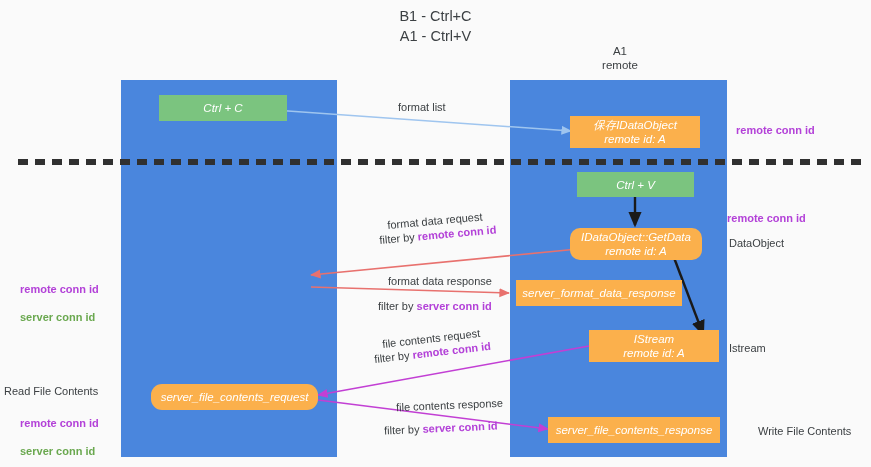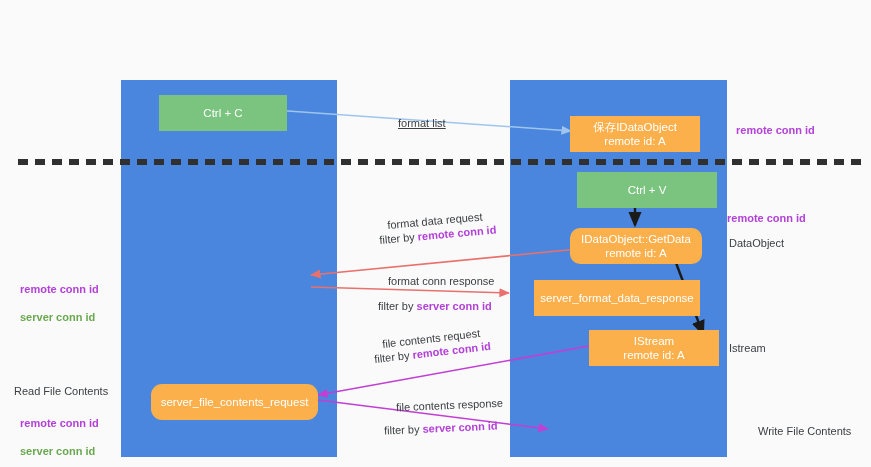--- a/index.html
+++ b/index.html
@@ -27,21 +27,21 @@
     white-space: pre-line;
   }
 
   
   .lane { background: #4a86dd; }
 
   
   .box {
     display: flex; align-items: center; justify-content: center;
     text-align: center; color: #ffffff; font-size: 11.5px;
-    line-height: 14px; white-space: pre-line; padding: 18px 4px;
+    line-height: 14px; white-space: pre-line; padding: 8px 4px; font-style: italic;
   }
   .box-green { background: #7bc47f; }
   .box-orange { background: #fbb04c; }
 
   
   .anno { font-size: 11px; line-height: 14px; color: #3c4043; white-space: pre-line; }
   .anno-purple { color: #b341d8; font-weight: bold; }
   .anno-green  { color: #6aa84f; font-weight: bold; }
 
   
@@ -50,21 +50,25 @@
   .rot-up { transform-origin: left bottom; }
 
   
   #wires { position: absolute; inset: 0; width: 871px; height: 467px; pointer-events: none; }
 </style>
 </head>
 <body>
 
 <div id="stage">
 
+  <div class="abs title">B1 - Ctrl+C
+A1 - Ctrl+V</div>
 
+  <div class="abs col-head" style="left:560px; top:44px; width:120px;">A1
+remote</div>
 
   <div class="abs lane" style="left:121px; top:80px; width:216px; height:377px;"></div>
   <div class="abs lane" style="left:510px; top:80px; width:217px; height:377px;"></div>
 
   <svg id="wires" viewBox="0 0 871 467">
     <defs>
       <marker id="ah-blue" markerWidth="7" markerHeight="7" refX="6" refY="3.2" orient="auto">
         <path d="M0,0.4 L6.6,3.2 L0,6 z" fill="#9fc5ef"></path>
       </marker>
       <marker id="ah-red" markerWidth="7" markerHeight="7" refX="6" refY="3.2" orient="auto">
@@ -93,44 +97,45 @@
     <line x1="589" y1="346" x2="318" y2="395" stroke="#c23fd4" stroke-width="1.6" marker-end="url(#ah-purple)"></line>
 
     <line x1="318" y1="400" x2="548" y2="429" stroke="#c23fd4" stroke-width="1.6" marker-end="url(#ah-purple)"></line>
   </svg>
 
   <div class="abs box box-green" style="left:159px; top:95px; width:128px; height:26px;">Ctrl + C</div>
 
   <div class="abs box box-orange" style="left:570px; top:116px; width:130px; height:32px;">保存IDataObject
 remote id: A</div>
 
-  <div class="abs box box-green" style="left:577px; top:172px; width:140px; height:25px;">Ctrl + V</div>
+  <div class="abs box box-green" style="left:577px; top:172px; width:117px; height:25px;">Ctrl + V</div>
 
   <div class="abs box box-orange" style="left:570px; top:228px; width:132px; height:32px;border-radius:10px;">IDataObject::GetData
 remote id: A</div>
 
 
-  <div class="abs box box-orange" style="left:534px; top:280px; width:166px; height:26px;">server_format_data_response</div>
+  <div class="abs box box-orange" style="left:516px; top:280px; width:166px; height:26px;">server_format_data_response</div>
 
   <div class="abs box box-orange" style="left:589px; top:330px; width:130px; height:32px;">IStream
 remote id: A</div>
 
   <div class="abs box box-orange" style="left:151px; top:384px; width:167px; height:26px;border-radius:11px;">server_file_contents_request</div>
 
+  <div class="abs box box-orange" style="left:548px; top:417px; width:172px; height:26px;">server_file_contents_response</div>
 
-  <div class="abs edge-label" style="left:398px; top:116px;text-decoration:underline;">format list</div>
+  <div class="abs edge-label" style="left:398px; top:100px;">format list</div>
 
   <div class="abs edge-label rot-up" style="left:388px; top:218px; transform: rotate(-5.2deg);">
     <span>format data request</span>
   </div>
   <div class="abs edge-label rot-up" style="left:380px; top:233px; transform: rotate(-5.2deg);">
     <span>filter by </span><span class="k-purple">remote conn id</span>
   </div>
 
-  <div class="abs edge-label" style="left:388px; top:274px;">format conn response</div>
+  <div class="abs edge-label" style="left:388px; top:274px;">format data response</div>
   <div class="abs edge-label" style="left:378px; top:299px;">
     <span>filter by </span><span class="k-purple">server conn id</span>
   </div>
 
   <div class="abs edge-label rot-up" style="left:383px; top:337px; transform: rotate(-6.5deg);">
     <span>file contents request</span>
   </div>
   <div class="abs edge-label rot-up" style="left:375px; top:352px; transform: rotate(-6.5deg);">
     <span>filter by </span><span class="k-purple">remote conn id</span>
   </div>
@@ -138,21 +143,21 @@
   <div class="abs edge-label" style="left:396px; top:398px; transform: rotate(-2.5deg);">file contents response</div>
   <div class="abs edge-label" style="left:384px; top:421px; transform: rotate(-2.5deg);">
     <span>filter by </span><span class="k-purple">server conn id</span>
   </div>
 
   <div class="abs anno" style="left:20px; top:268px; width:100px;">
     <div class="anno-purple">remote conn id</div>
     <div class="anno-green">server conn id</div>
   </div>
 
-  <div class="abs anno" style="left:14px; top:384px; width:110px;">Read File Contents</div>
+  <div class="abs anno" style="left:4px; top:384px; width:110px;">Read File Contents</div>
 
   <div class="abs anno" style="left:20px; top:402px; width:100px;">
     <div class="anno-purple">remote conn id</div>
     <div class="anno-green">server conn id</div>
   </div>
 
   <div class="abs anno anno-purple" style="left:736px; top:123px;">remote conn id</div>
 
   <div class="abs anno anno-purple" style="left:727px; top:211px;">remote conn id</div>
 

